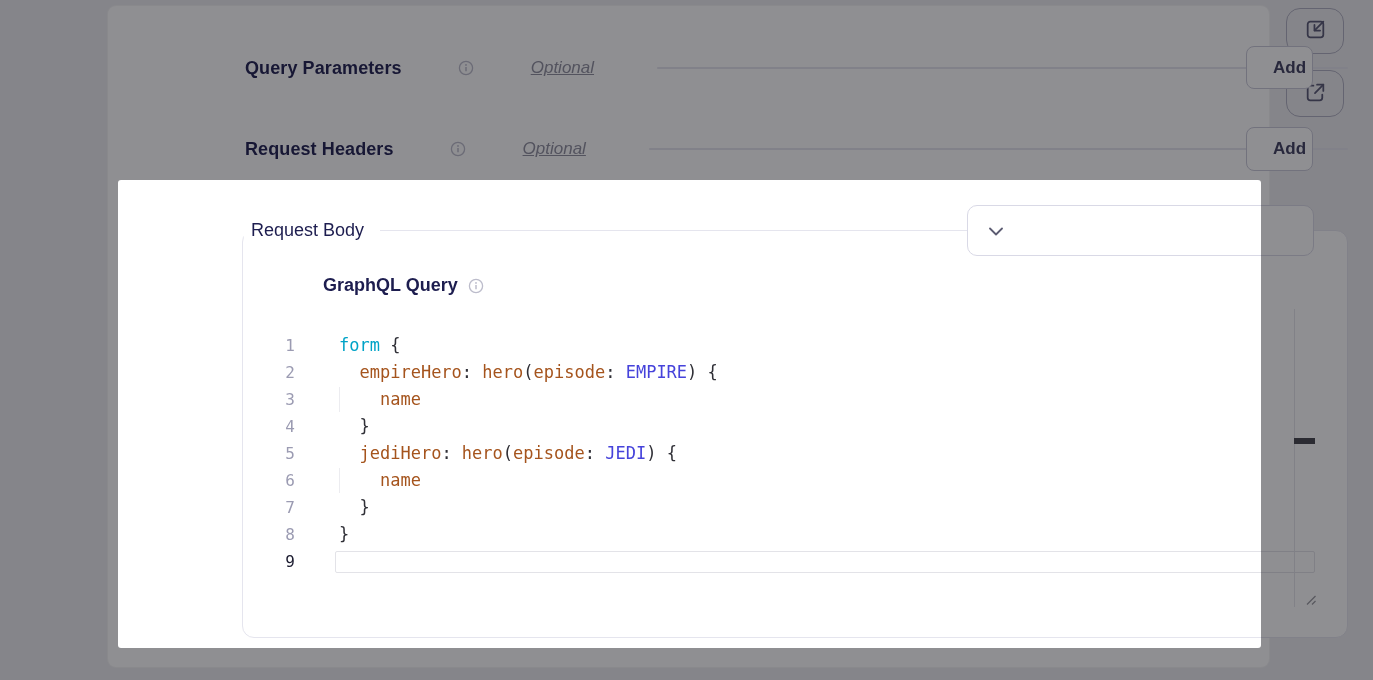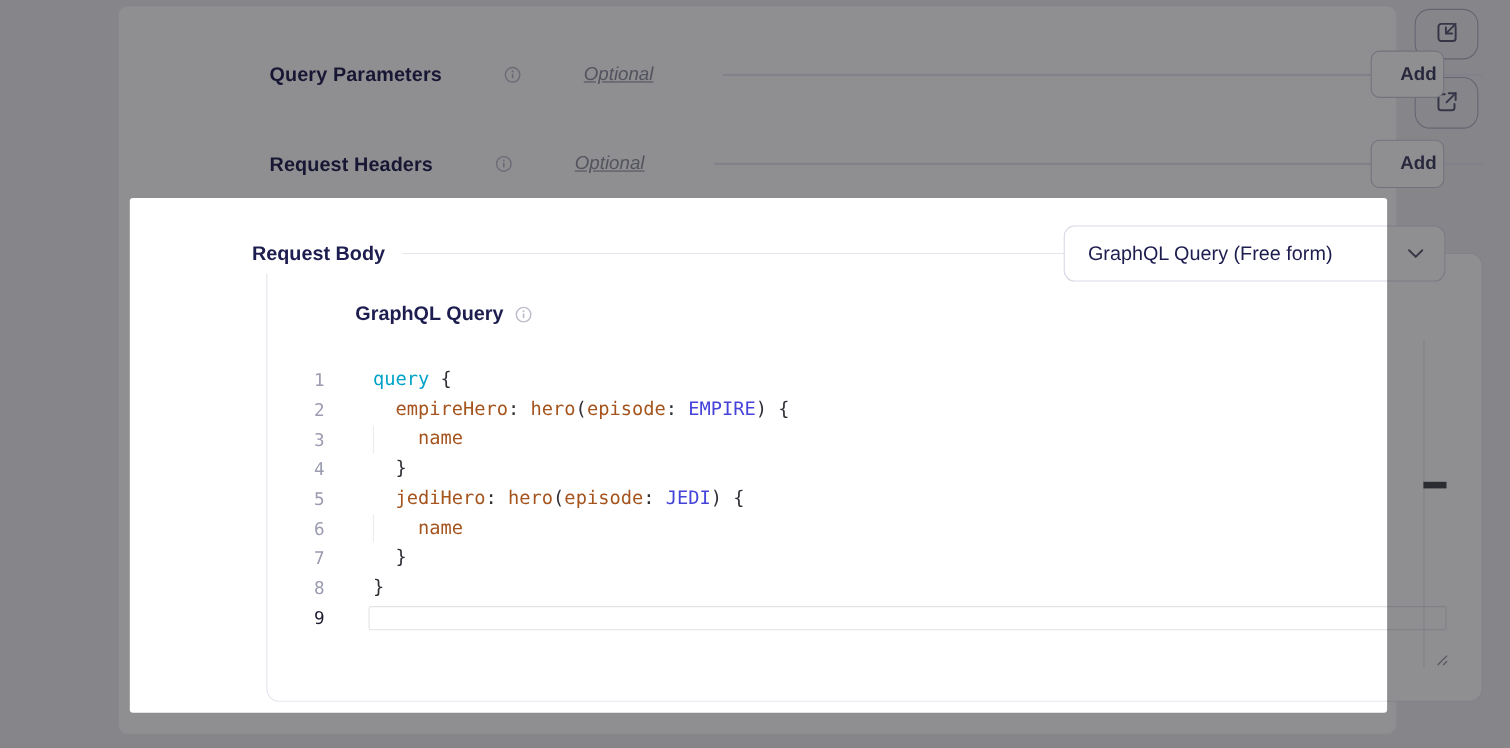--- a/index.html
+++ b/index.html
@@ -36,22 +36,22 @@
   .flex-divider{flex:1;height:2px;background:var(--divider);margin-left:18px;border-radius:1px;}
   .add-btn{position:absolute;left:1138px;width:67px;height:43px;background:#ffffff;
            border:1px solid #c9c9d8;border-radius:8px;font-family:inherit;font-size:17px;font-weight:600;
            color:#3d3d5e;display:flex;align-items:center;justify-content:center;cursor:pointer;z-index:3;padding-left:20px;}
   .add-btn.b1{top:40px;}
   .add-btn.b2{top:121px;height:44px;}
 
   
   .rb-container{position:absolute;left:134px;top:224px;width:1106px;height:408px;background:#fff;
                 border:1px solid var(--container-border);border-radius:12px;z-index:2;}
-  .rb-title{position:absolute;left:114px;top:205px;height:38px;line-height:38px;background:#ffffff;
-            padding:0 16px 0 7px;z-index:5;font-size:18px;font-weight:700;color:var(--title-navy);}
+  .rb-title{position:absolute;left:136px;top:205px;height:38px;line-height:38px;background:#ffffff;
+            padding:0 16px 0 7px;z-index:5;font-size:18px;font-weight:400;color:var(--title-navy);}
   .dropdown{position:absolute;left:859px;top:199px;width:347px;height:51px;background:#fff;
             border:1px solid var(--border);border-radius:10px;z-index:6;display:flex;align-items:center;
             justify-content:space-between;padding:0 19px 0 21px;cursor:pointer;}
   .dropdown-label{font-size:18px;color:var(--title-navy);white-space:nowrap;}
 
   
   .editor-label-row{position:absolute;left:37px;top:44px;display:flex;align-items:center;gap:10px;z-index:3;}
   .editor-label{font-size:18px;font-weight:700;color:var(--title-navy);margin-left:43px;}
   .gutter{position:absolute;left:0;top:101px;width:52px;text-align:right;z-index:3;}
   .ln{height:27px;line-height:27px;font-family:"DejaVu Sans Mono", monospace;font-size:16px;color:var(--line-number);}
@@ -111,21 +111,20 @@
           </svg>
       </span>
       <span class="optional">Optional</span>
       <span class="flex-divider"></span>
     </div>
     <button class="add-btn b2">Add</button>
 
     <span class="rb-title">Request Body</span>
 
     <div class="dropdown">
-      <span class="dropdown-label">GraphQL Query (Free form)</span>
       <span>
         <svg width="14" height="9" viewBox="0 0 14 9">
             <polyline points="1,1.5 7,7.5 13,1.5" fill="none" stroke="#5c5c72" stroke-width="1.8" stroke-linecap="round" stroke-linejoin="round"></polyline>
           </svg>
       </span>
     </div>
 
     <div class="rb-container">
       <div class="editor-label-row">
         <span class="editor-label">GraphQL Query</span>
@@ -143,21 +142,21 @@
           <div class="ln">2</div>
           <div class="ln">3</div>
           <div class="ln">4</div>
           <div class="ln">5</div>
           <div class="ln">6</div>
           <div class="ln">7</div>
           <div class="ln">8</div>
           <div class="ln ln-active">9</div>
         </div>
       <div class="code">
-          <div class="crow"><span class="tk-kw">query</span><span class="tk-pn"> {</span></div>
+          <div class="crow"><span class="tk-kw">form</span><span class="tk-pn"> {</span></div>
           <div class="crow"><span class="tk-pn">  </span><span class="tk-prop">empireHero</span><span class="tk-pn">: </span><span class="tk-prop">hero</span><span class="tk-pn">(</span><span class="tk-prop">episode</span><span class="tk-pn">: </span><span class="tk-enum">EMPIRE</span><span class="tk-pn">) {</span></div>
           <div class="crow guide"><span class="tk-pn">    </span><span class="tk-prop">name</span></div>
           <div class="crow"><span class="tk-pn">  }</span></div>
           <div class="crow"><span class="tk-pn">  </span><span class="tk-prop">jediHero</span><span class="tk-pn">: </span><span class="tk-prop">hero</span><span class="tk-pn">(</span><span class="tk-prop">episode</span><span class="tk-pn">: </span><span class="tk-enum">JEDI</span><span class="tk-pn">) {</span></div>
           <div class="crow guide"><span class="tk-pn">    </span><span class="tk-prop">name</span></div>
           <div class="crow"><span class="tk-pn">  }</span></div>
           <div class="crow"><span class="tk-pn">}</span></div>
           <div class="crow crow-active"></div>
         </div>
 

